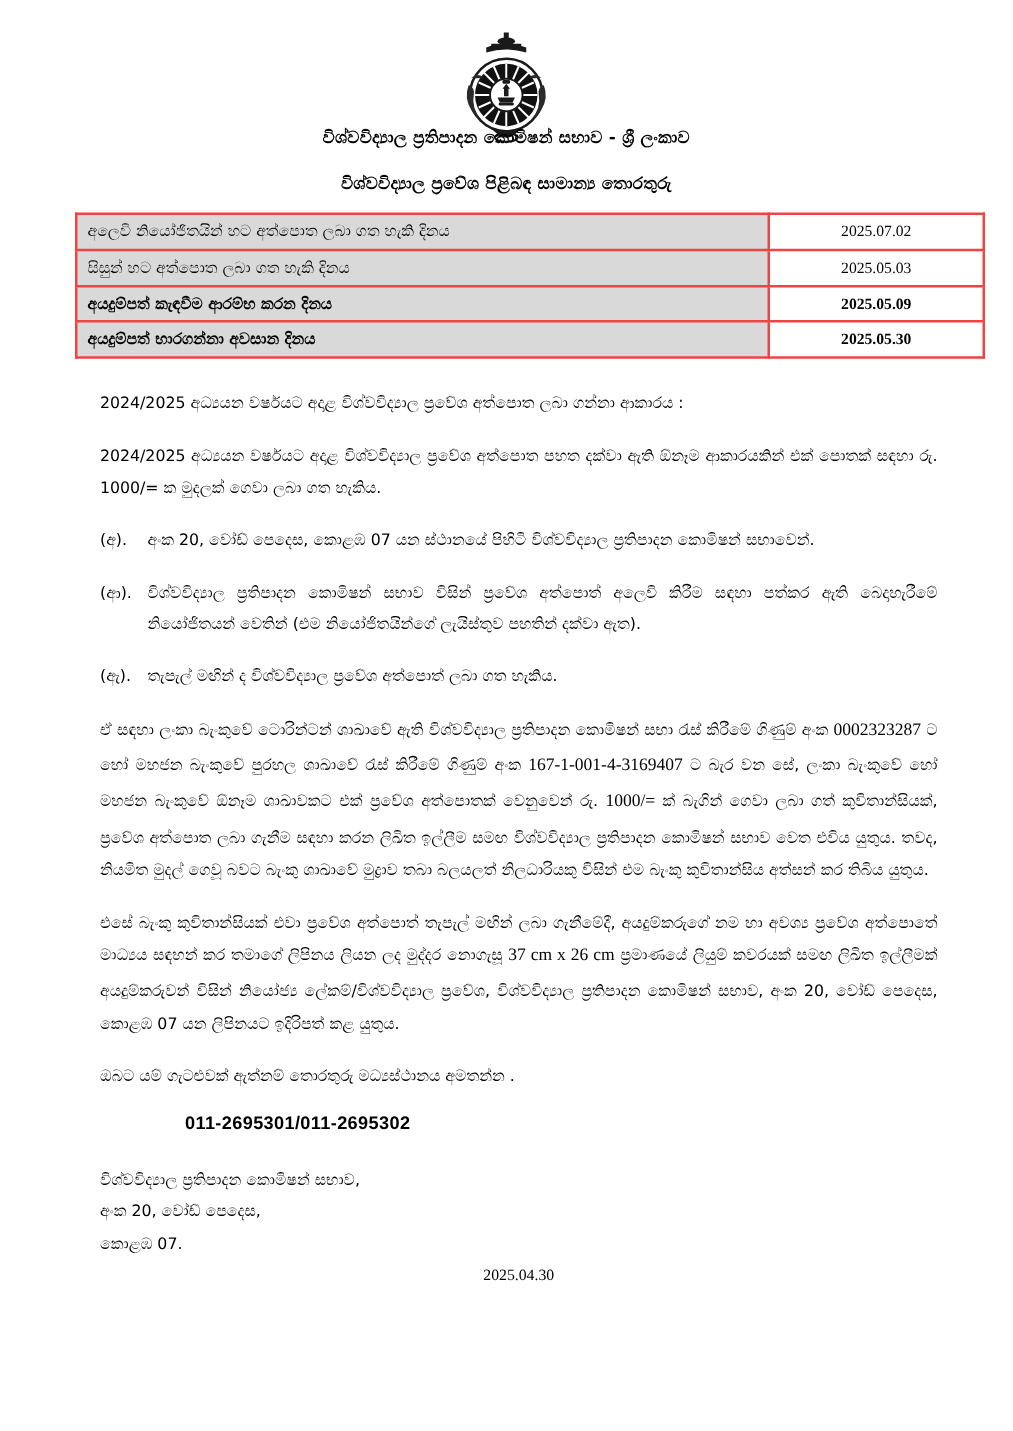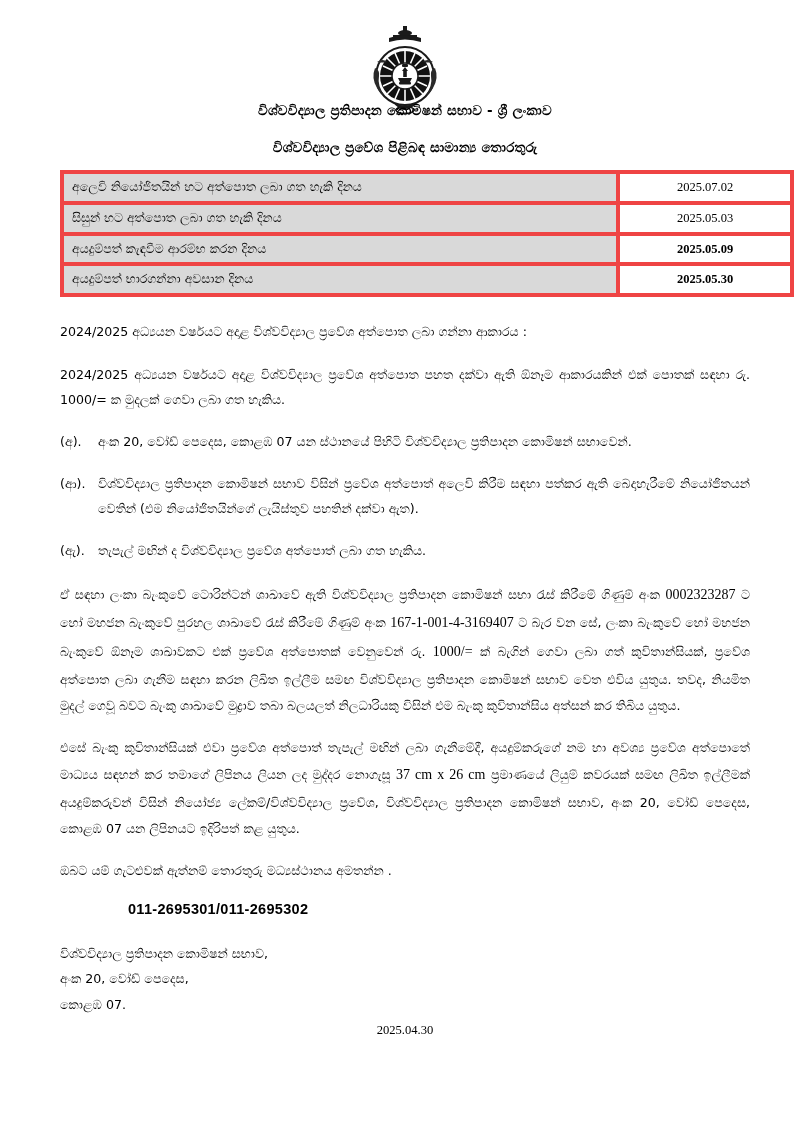--- a/index.html
+++ b/index.html
@@ -49,43 +49,44 @@
   .doc-heading.second { margin-top: 16px; margin-bottom: 12px; }
 
   
   table.date-table {
     width: 690px;
     border-collapse: collapse;
     margin: 0 auto 0 auto;
     table-layout: fixed;
   }
   table.date-table td {
-    border: 4px solid #ef4444;
+    border: 2px solid #ef4444;
     padding: 5px 8px;
     vertical-align: middle;
     font-size: 12.5px;
   }
   td.label-cell {
     background: #d9d9d9;
     width: 536px;
     line-height: 1.35;
   }
   td.date-cell {
     background: #ffffff;
     width: 154px;
     text-align: center;
     font-family: "Liberation Serif", "DejaVu Serif", serif;
     font-size: 15px;
   }
-  tr.bold-row td.label-cell { font-weight: normal; }
+  tr.bold-row td.label-cell { font-weight: bold; }
   tr.bold-row td.date-cell { font-weight: bold; }
 
   
   .body-area {
     margin-top: 22px;
+    margin-left: 20px;
   }
   p.para {
     margin: 0 0 17px 0;
     font-size: 12.6px;
     line-height: 2.0;
     text-align: left;
   }
   p.para.justify {
     text-align: justify;
     text-justify: inter-word;

